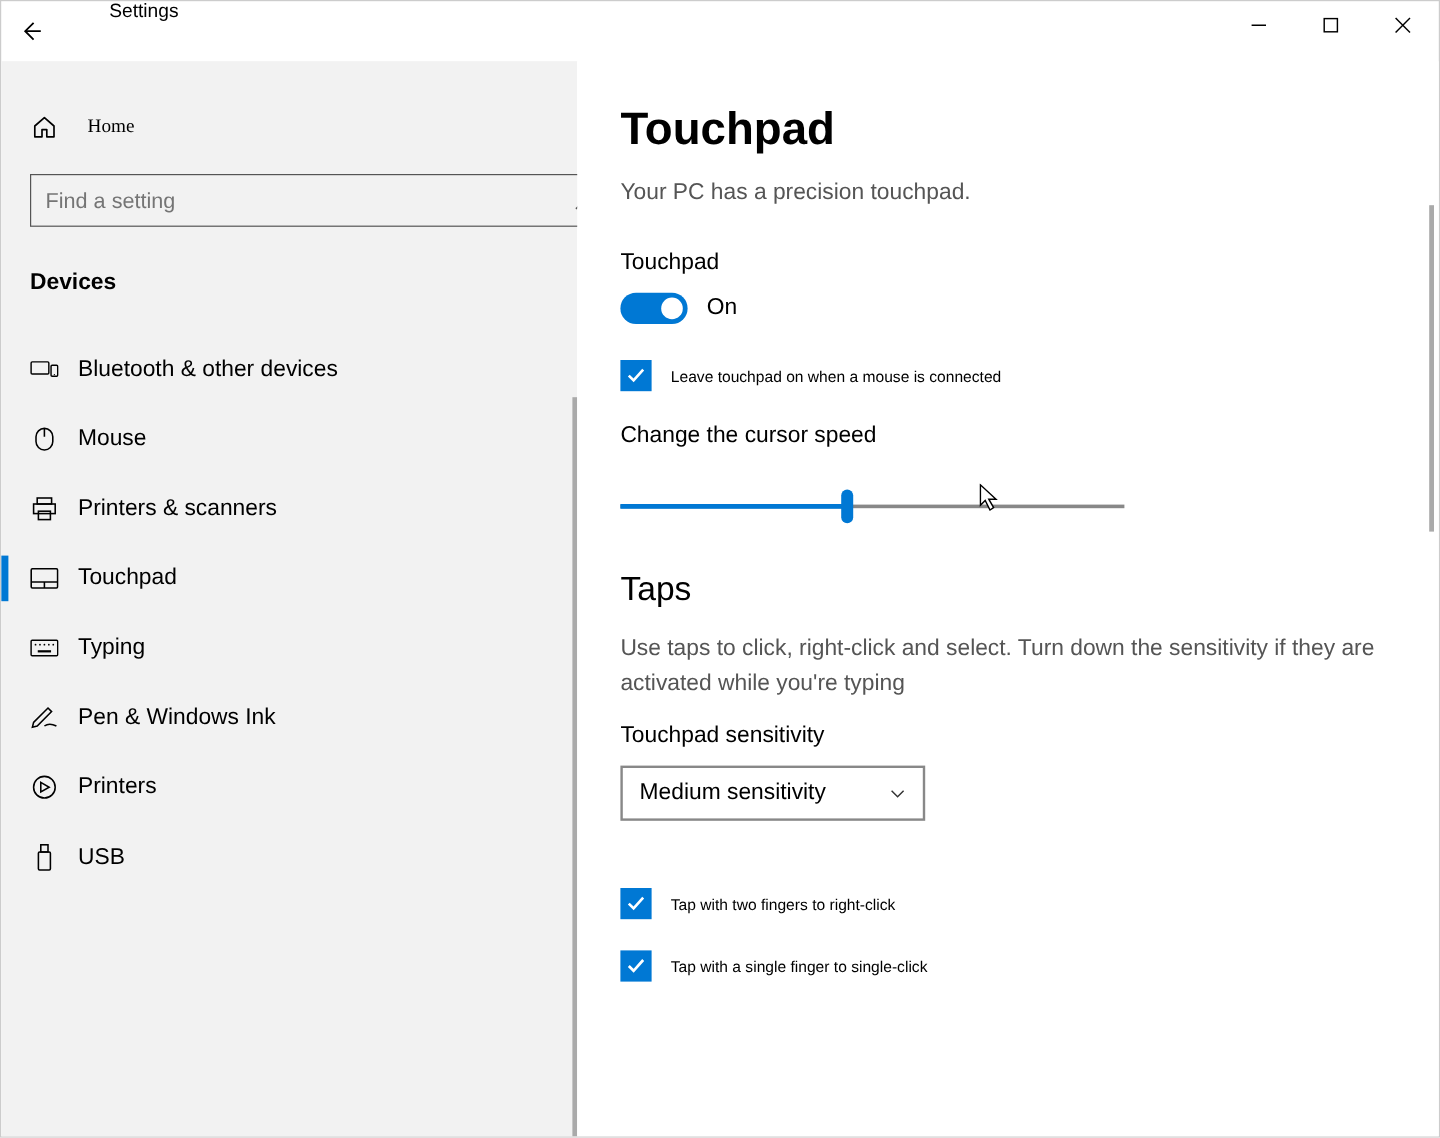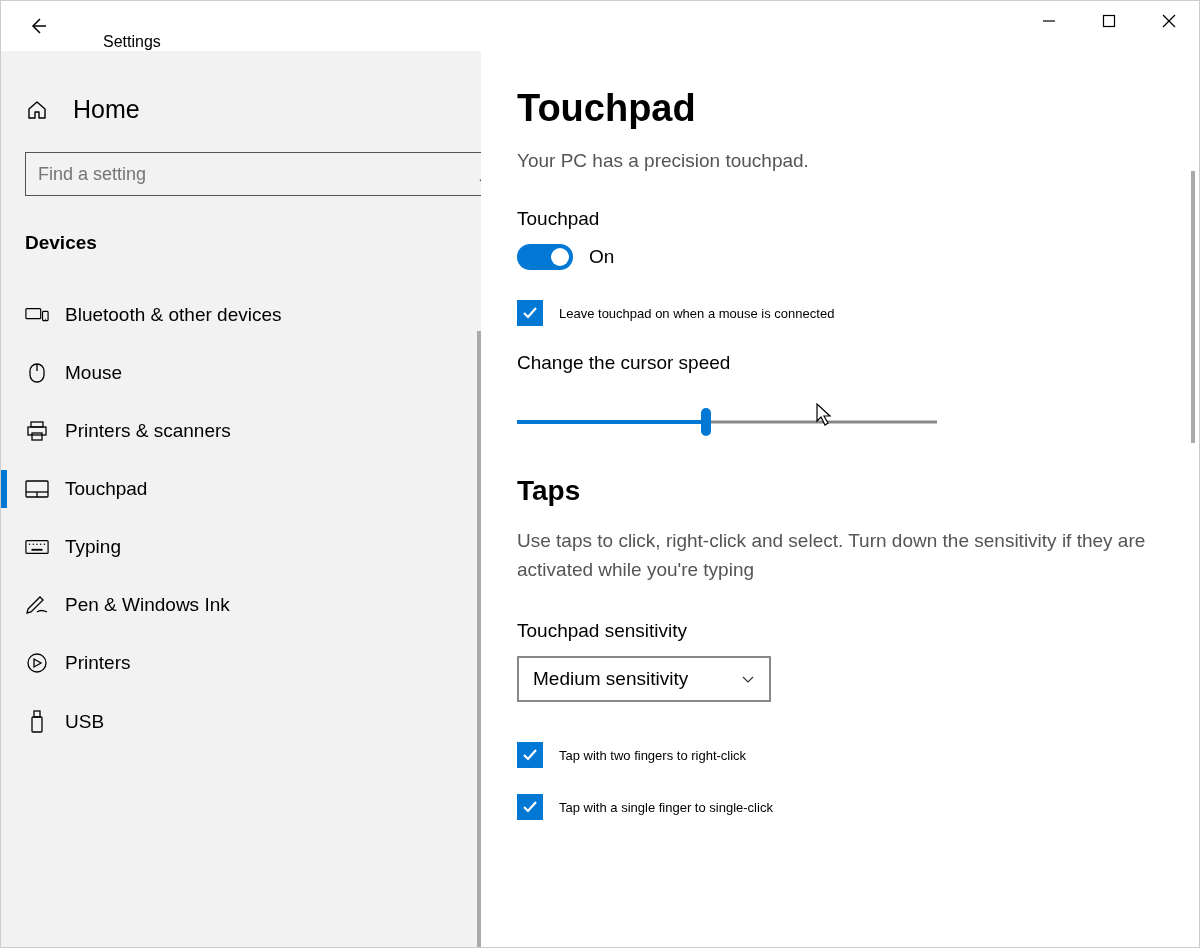--- a/index.html
+++ b/index.html
@@ -1,32 +1,32 @@
 <!DOCTYPE html>
 <html><head>
   <meta charset="utf-8">
   <style>
     * { box-sizing: border-box; margin: 0; padding: 0; font-family: "Segoe UI", -apple-system, sans-serif; }
     body { background: #fff; width: 1200px; height: 948px; overflow: hidden; border: 1px solid #ccc; position: relative; }
 
     
-    .titlebar { position: absolute; top: 0; left: 12px; right: 0; height: 50px; display: flex; align-items: flex-end; }
+    .titlebar { position: absolute; top: 0; left: 0; right: 0; height: 50px; display: flex; align-items: flex-start; }
     .back-btn { width: 50px; height: 50px; display: flex; align-items: center; justify-content: center; cursor: pointer; }
     .app-title { font-size: 16px; color: #000; margin-left: 40px; }
     .win-controls { position: absolute; right: 0; top: 0; display: flex; }
     .win-btn { width: 60px; height: 40px; display: flex; align-items: center; justify-content: center; cursor: pointer; color: #000; }
 
     
     .main { position: absolute; top: 50px; left: 0; right: 0; bottom: 0; display: flex; }
     .sidebar { width: 480px; background: #f2f2f2; padding: 30px 0 0 0; position: relative; }
     .content { flex: 1; background: #fff; padding: 36px 36px 0 36px; position: relative; overflow: hidden; }
 
     .home-row { display: flex; align-items: center; padding: 14px 24px; gap: 24px; cursor: pointer; }
     .home-row .icon { width: 24px; display: flex; justify-content: center; color: #333; }
-    .home-row span.lbl { font-size: 25px; color: #000; }
+    .home-row span.lbl { font-size: 16px; color: #000; font-family: Liberation Serif, serif; }
 
     .search-box { margin: 14px 24px 24px 24px; border: 1px solid #555; background: #f2f2f2; height: 44px; width: 484px; display: flex; align-items: center; padding: 0 12px; }
     .search-box input { flex: 1; border: none; background: transparent; font-size: 18px; color: #555; outline: none; }
     .search-icon { color: #555; transform: scaleX(-1); }
 
     .section-header { font-size: 19px; font-weight: 600; color: #000; padding: 12px 24px 14px 24px; }
 
     .nav-list { margin-top: 18px; }
     .nav-item { display: flex; align-items: center; padding: 18px 24px; gap: 16px; cursor: pointer; position: relative; }
     .nav-item .icon { width: 24px; display: flex; justify-content: center; color: #333; }
@@ -49,24 +49,24 @@
     .checkbox { width: 26px; height: 26px; background: #0078d4; display: flex; align-items: center; justify-content: center; cursor: pointer; flex-shrink: 0; }
     .check-label { font-size: 13px; color: #000; }
 
     .cursor-speed-label { font-size: 19px; color: #000; margin-bottom: 35px; margin-top: 14px; }
 
     .slider-wrap { width: 420px; height: 26px; position: relative; margin-bottom: 40px; cursor: pointer; }
     .slider-track { position: absolute; top: 50%; left: 0; right: 0; height: 3px; background: #888; transform: translateY(-50%); }
     .slider-fill { position: absolute; top: 50%; left: 0; height: 4px; background: #0078d4; transform: translateY(-50%); }
     .slider-thumb { position: absolute; top: 50%; width: 10px; height: 28px; background: #0078d4; border-radius: 5px; transform: translate(-50%, -50%); }
 
-    .section-title { font-size: 28px; font-weight: 700; color: #000; margin-bottom: 20px; }
-    .desc { font-size: 19px; color: #555; line-height: 1.5; margin-bottom: 36px; max-width: 640px; }
-
-    .dropdown { width: 254px; height: 46px; border: 2px solid #888; display: flex; align-items: center; padding: 0 14px; cursor: pointer; margin-bottom: 40px; justify-content: space-between; }
+    .section-title { font-size: 28px; font-weight: 400; color: #000; margin-bottom: 20px; }
+    .desc { font-size: 19px; color: #555; line-height: 1.5; margin-bottom: 18px; max-width: 640px; }
+
+    .dropdown { width: 254px; height: 46px; border: 2px solid #888; display: flex; align-items: center; padding: 0 14px; cursor: pointer; margin-bottom: 56px; justify-content: space-between; }
     .dropdown span { font-size: 19px; color: #000; }
 
     .content-scroll { position: absolute; right: 4px; top: 120px; width: 4px; height: 272px; background: #aaa; }
 
     .cursor { position: absolute; left: 815px; top: 402px; pointer-events: none; z-index: 10; }
 
     svg { display: block; }
   </style>
 </head>
 <body>

